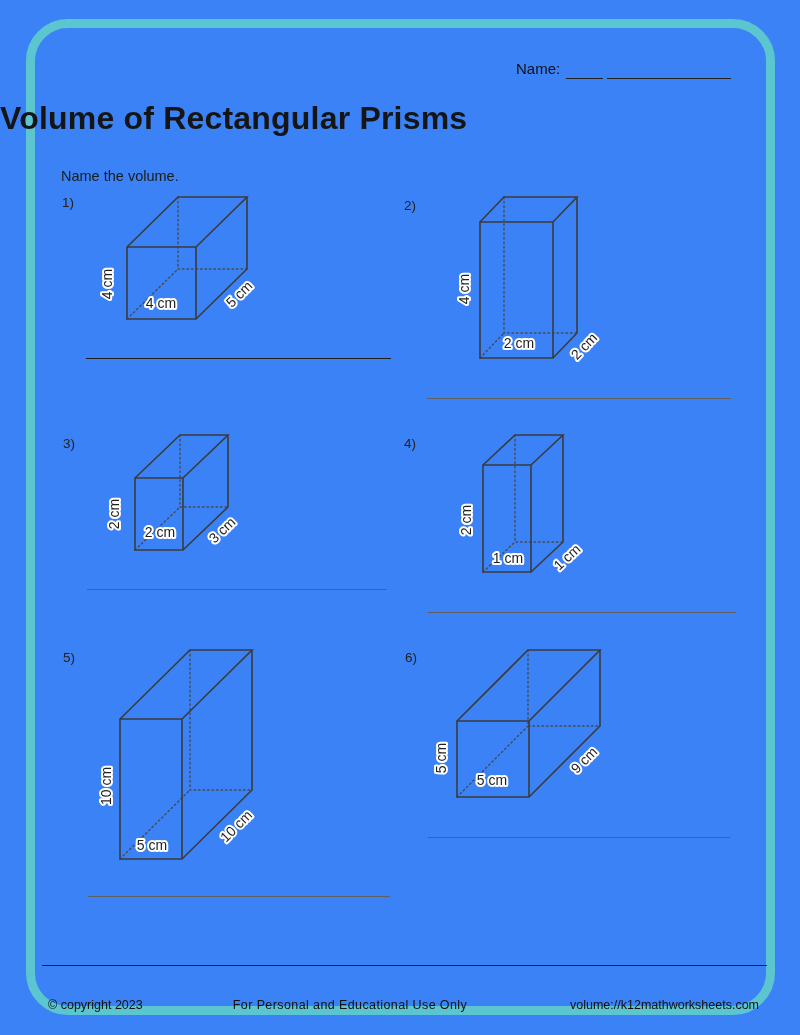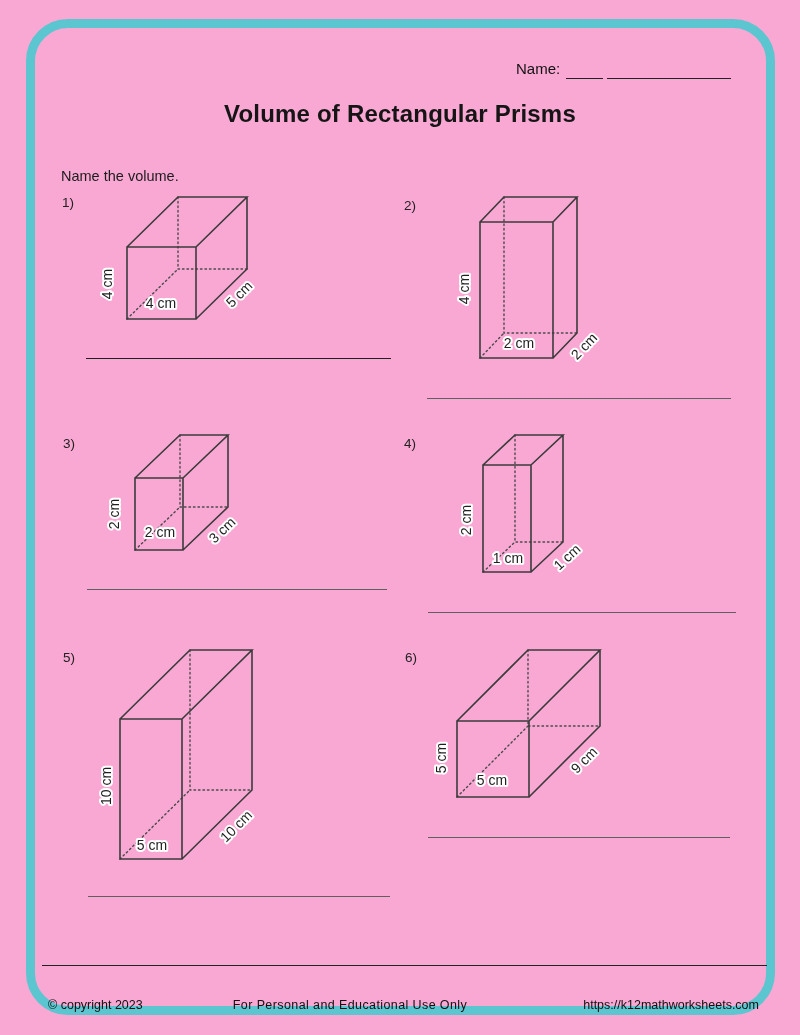--- a/index.html
+++ b/index.html
@@ -1,25 +1,25 @@
 <!DOCTYPE html>
 <html><head>
 <meta charset="utf-8">
 <style>
   html,body{margin:0;padding:0;background:#fff;}
-  .sheet{position:relative;width:800px;height:1035px;background:#f9a8d4;overflow:hidden;
+  .sheet{position:relative;width:800px;height:1035px;background:#3b82f6;overflow:hidden;
          font-family:"Liberation Sans",sans-serif;color:#1c1c1c;}
   .abs{position:absolute;}
   .frame{position:absolute;left:26px;top:19px;width:749px;height:996px;box-sizing:border-box;
          border:9px solid #5BC6CF;border-radius:42px;}
   .name-label{left:516px;top:60px;font-size:15px;color:#111;}
   .name-line{position:absolute;height:0;border-top:1.6px solid #222;}
   .name-line.seg1{left:566px;top:78px;width:37px;}
   .name-line.seg2{left:607px;top:78px;width:124px;}
-  .title{left:0;top:100px;width:800px;text-align:center;font-size:24px;font-weight:bold;
+  .title{left:0;top:100px;width:800px;font-size:32px;font-weight:bold;
          color:#151515;letter-spacing:0.2px;}
   .instruction{left:61px;top:168px;font-size:14.5px;}
   .prob-num{font-size:13.5px;color:#222;}
   .answer-line{position:absolute;height:0;border-top:1.8px solid #5f5f5f;}
   .answer-line.dark{border-top-color:#1f1f1f;}
   .svg-layer{position:absolute;left:0;top:0;}
   .sol{fill:none;stroke:#3b3b3b;stroke-width:1.6;stroke-linejoin:miter;}
   .hid{fill:none;stroke:#4a4a4a;stroke-width:1.4;stroke-dasharray:1.5 3;stroke-linecap:round;}
   .svg-layer text{font-family:"Liberation Sans",sans-serif;font-size:14px;fill:#1f1f1f;
          text-anchor:middle;dominant-baseline:central;
@@ -98,15 +98,15 @@
   <div class="answer-line dark" style="left:86px;top:358px;width:305px;"></div>
   <div class="answer-line" style="left:427px;top:398px;width:304px;"></div>
   <div class="answer-line" style="left:87px;top:589px;width:300px;"></div>
   <div class="answer-line" style="left:428px;top:612px;width:308px;"></div>
   <div class="answer-line" style="left:88px;top:896px;width:302px;"></div>
   <div class="answer-line" style="left:428px;top:837px;width:302px;"></div>
 
   <div class="abs footer-line"></div>
   <div class="abs footer-text footer-copyright">© copyright 2023</div>
   <div class="abs footer-text footer-usage">For Personal and Educational Use Only</div>
-  <div class="abs footer-text footer-url">https://k12mathworksheets.com</div>
+  <div class="abs footer-text footer-url">volume://k12mathworksheets.com</div>
 
 </div>
 
 </body></html>

